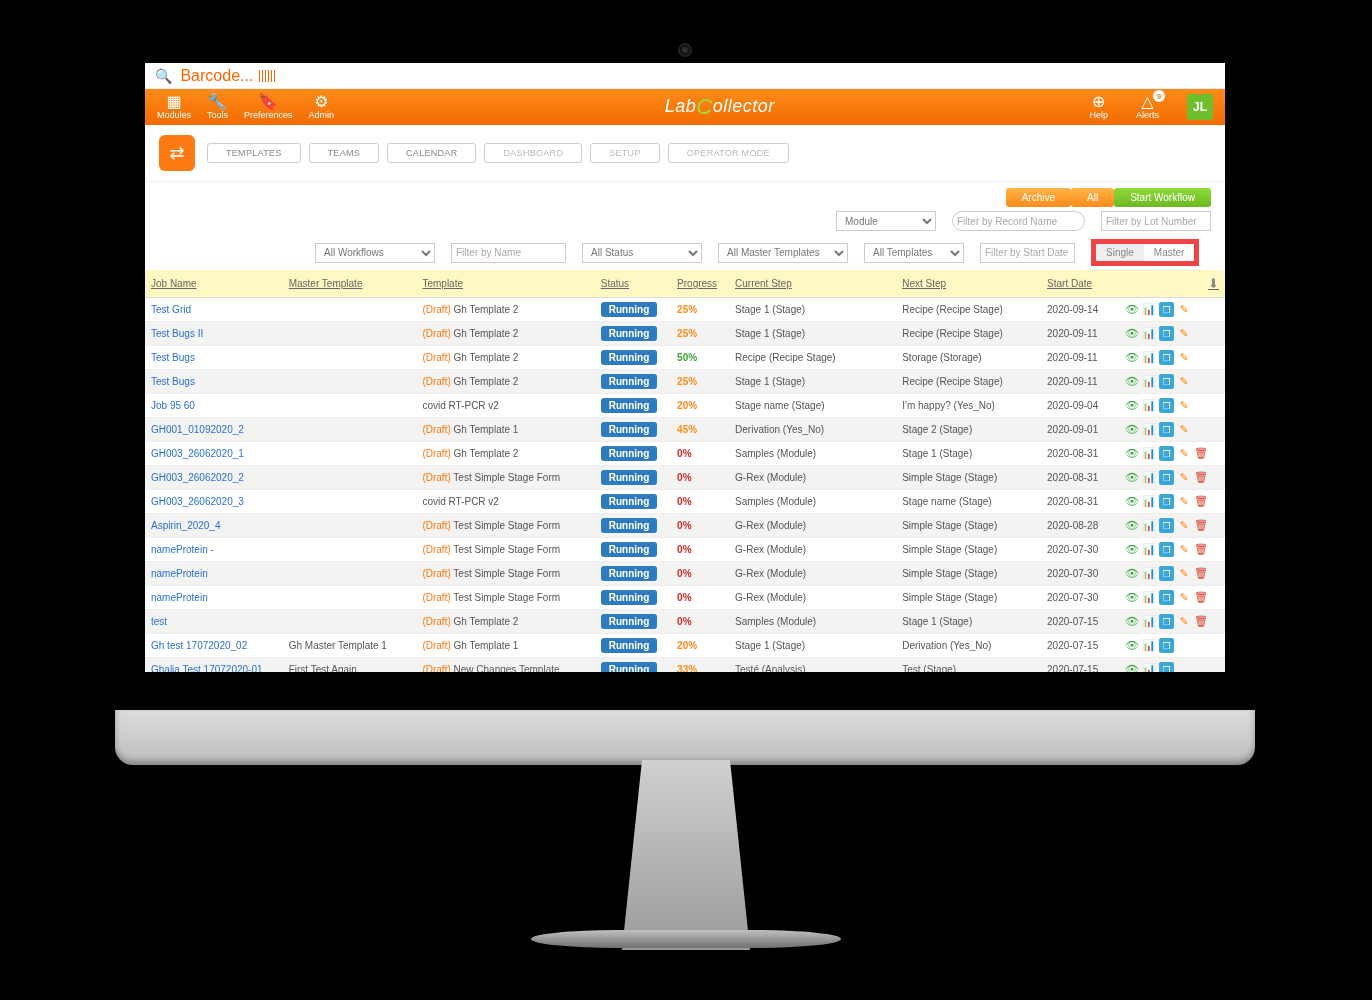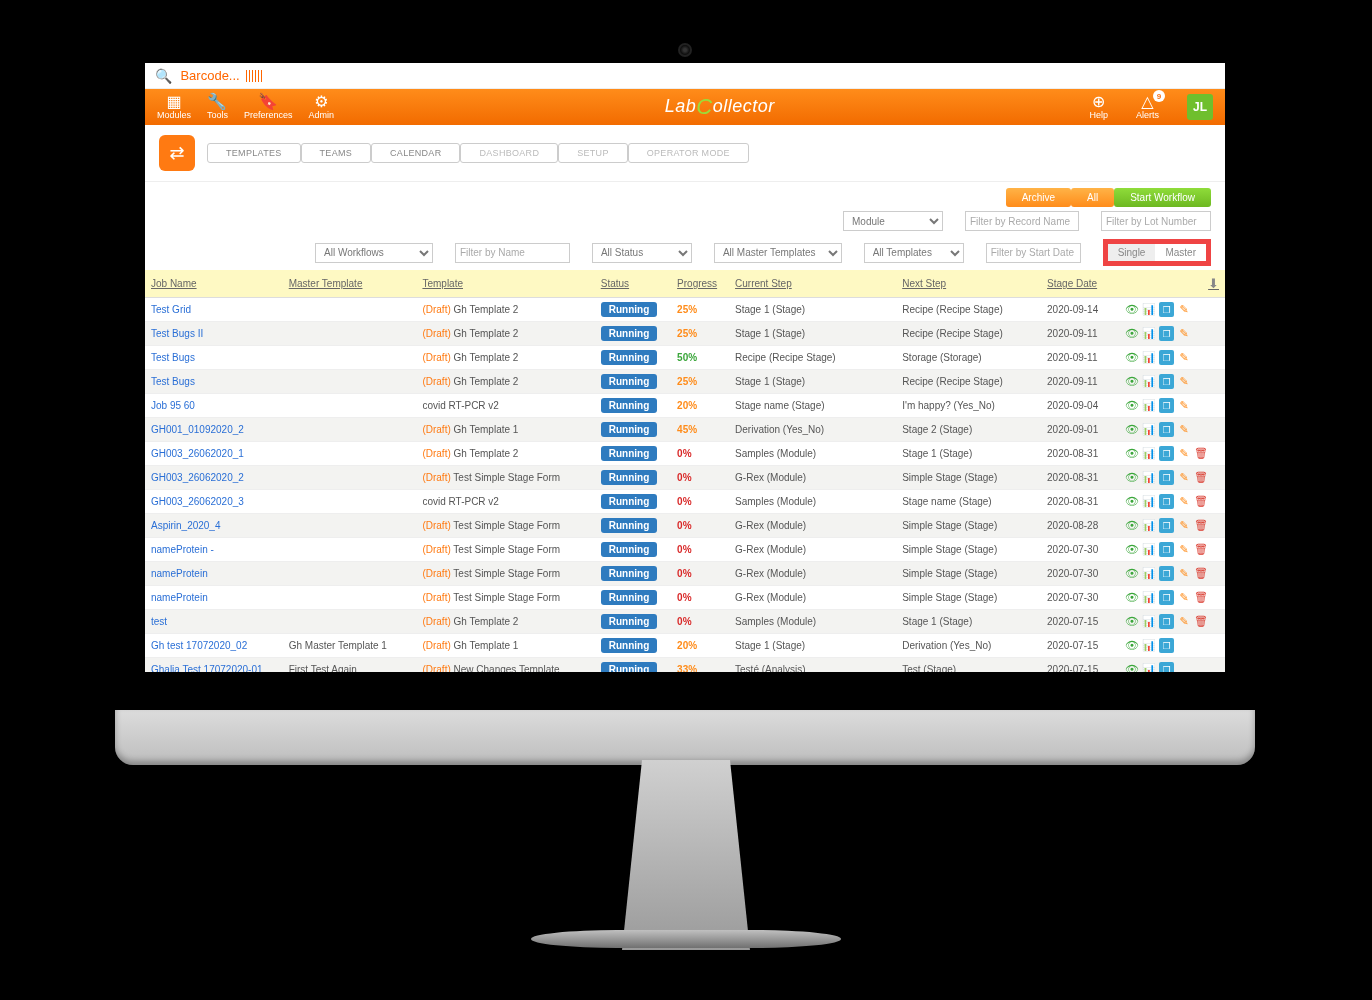--- a/index.html
+++ b/index.html
@@ -6,41 +6,41 @@
 body { background: #000; width: 1372px; height: 1000px; position: relative; }
 .monitor-frame { position: absolute; top: 25px; left: 115px; width: 1140px; height: 685px; background: #000; border-radius: 18px; padding: 38px 30px; }
 .camera { position: absolute; top: 18px; left: 50%; transform: translateX(-50%); width: 14px; height: 14px; background: radial-gradient(circle,#333 20%,#111 60%,#000 100%); border-radius: 50%; border:2px solid #222;}
 .screen { width: 100%; height: 100%; background: #fff; overflow: hidden; font-size: 11px; color: #555; }
 .monitor-chin { position: absolute; top: 710px; left: 115px; width: 1140px; height: 55px; background: linear-gradient(#dcdcdc,#bdbdbd); border-radius: 0 0 18px 18px; box-shadow: inset 0 -4px 6px rgba(0,0,0,.3);}
 .monitor-stand { position:absolute; top:760px; left:50%; transform:translateX(-50%); width:200px; height:190px; background: linear-gradient(#d0d0d0,#9a9a9a); clip-path: polygon(28% 0,72% 0,82% 100%,18% 100%); }
 .monitor-base { position:absolute; top:930px; left:50%; transform:translateX(-50%); width:310px; height:18px; background: linear-gradient(#c0c0c0,#707070); border-radius:50%/90%; }
 .searchbar { display:flex; align-items:center; height:26px; padding:0 10px; border-bottom:1px solid #eee; }
 .searchbar .mag { color:#f60; font-size:14px; margin-right:8px; }
 .searchbar input { border:none; outline:none; flex:1; font-size:11px; color:#999; }
-.searchbar .barcode { color:#f60; font-size:13px; margin-right:6px; }
+.searchbar .barcode { color:#f60; font-size:16px; margin-right:6px; }
 .searchbar .barcode-icon { display:inline-block; width:16px; height:12px; background: repeating-linear-gradient(90deg,#f60 0 1.5px,transparent 1.5px 3px); }
 .topnav { background: linear-gradient(#ff8c1a,#f26b00); height:36px; display:flex; align-items:center; color:#fff; padding:0 12px; }
 .topnav .nav-item { text-align:center; margin-right:16px; font-size:9px; cursor:pointer; }
 .topnav .nav-item .ic { font-size:16px; line-height:1; }
 .topnav .brand { flex:1; text-align:center; font-size:18px; font-style:italic; letter-spacing:.5px; }
 .topnav .right { display:flex; align-items:center; gap:12px; }
 .topnav .avatar { background:#6fbf2d; color:#fff; font-weight:bold; width:26px; height:26px; display:flex; align-items:center; justify-content:center; border-radius:3px; font-size:12px;}
 .badge { position:relative; }
 .badge .n { position:absolute; top:-4px; right:-6px; background:#fff; color:#f97316; border-radius:50%; font-size:8px; width:12px; height:12px; display:flex; align-items:center; justify-content:center; font-weight:bold;}
 .page-head { display:flex; align-items:center; padding:10px 14px; gap:12px; border-bottom:1px solid #eee;}
 .page-head .wf-icon { width:36px; height:36px; background:#ff7a12; border-radius:6px; display:flex; align-items:center; justify-content:center; color:#fff; font-size:18px; }
 .page-head h1 { font-size:13px; color:#666; font-weight:bold; flex:1; }
-.tabbar { display:flex; gap:0; }
+.tabbar { display:flex; gap:8px; }
 .tabbar .tab { background:#fff; border:1px solid #ccc; padding:4px 18px; font-size:9px; color:#888; border-radius:3px; cursor:pointer; letter-spacing:.3px; }
 .tabbar .tab.dim { color:#bbb; }
 .actionbar { display:flex; justify-content:flex-end; padding:6px 14px 0;}
 .actionbar .btn { padding:4px 16px; border-radius:3px; font-size:10px; color:#fff; cursor:pointer; border:none; }
 .btn-orange { background: linear-gradient(#ffb347,#ff8c1a); }
 .btn-green { background: linear-gradient(#8fdc3a,#6db821); }
-.filterrow { display:flex; gap:22px; padding:4px 14px; align-items:center; }
+.filterrow { display:flex; gap:16px; padding:4px 14px; align-items:center; }
 .filterrow.right { justify-content:flex-end; }
 .sel, .inp { border:1px solid #ccc; height:20px; font-size:10px; padding:0 4px; color:#777; background:#fff; }
 .sel { min-width:100px; }
 .inp::placeholder { color:#aaa; }
 .toggle { border:5px solid #ef4444; display:inline-flex; }
 .toggle span { padding:3px 10px; font-size:10px; color:#888; cursor:pointer; }
 .toggle span.active { background:#eee; }
 table { width:100%; border-collapse:collapse; font-size:10px; }
 thead th { text-align:left; font-weight:normal; color:#666; padding:6px 6px; background:#fef9c3; border-bottom:1px solid #ddd;text-decoration:underline; }
 tbody tr:nth-child(even){ background:#f3f3f1; }
@@ -109,46 +109,46 @@
         <div class="tab dim">OPERATOR MODE</div>
       </div>
     </div>
     <div class="actionbar">
       <button class="btn btn-orange">Archive</button>
       <button class="btn btn-orange">All</button>
       <button class="btn btn-green">Start Workflow</button>
     </div>
     <div class="filterrow right">
       <select class="sel" style="width:100px"><option>Module</option></select>
-      <input class="inp" style="width: 114px;" placeholder="Filter by Record Name">
+      <input class="inp" style="width: 133px; border-radius: 10px;" placeholder="Filter by Record Name">
       <input class="inp" style="width: 110px;" placeholder="Filter by Lot Number">
     </div>
     <div class="filterrow" style="padding-left:170px">
       <select class="sel" style="width:120px"><option>All Workflows</option></select>
       <input class="inp" style="width: 115px;" placeholder="Filter by Name">
-      <select class="sel" style="width:100px"><option>All Status</option></select>
+      <select class="sel" style="width:120px"><option>All Status</option></select>
       <select class="sel" style="width:130px"><option>All Master Templates</option></select>
       <select class="sel" style="width:88px"><option>All Templates</option></select>
       <input class="inp" style="width: 95px;" placeholder="Filter by Start Date">
       <div class="toggle">
         <span class="active">Single</span>
         <span>Master</span>
       </div>
     </div>
     <table>
       <thead>
           <tr>
         <th style="width:110px">Job Name</th>
         <th style="width:120px">Master Template</th>
         <th style="width:160px">Template</th>
         <th style="width:60px">Status</th>
         <th style="width:50px">Progress</th>
         <th style="width:150px">Current Step</th>
         <th style="width:130px">Next Step</th>
-        <th style="width:70px">Stage Date</th>
+        <th style="width:70px">Start Date</th>
         <th style="width:80px;text-align:right"><span class="dl">⬇</span></th>
       </tr>
         </thead>
       <tbody id="tbody">
           <tr>
             <td><span class="job-link">Test Grid</span></td>
             <td></td>
             <td><span class="draft">(Draft)</span> Gh Template 2</td>
             <td><span class="status-chip">Running</span></td>
             <td class="prog-o">25%</td>

